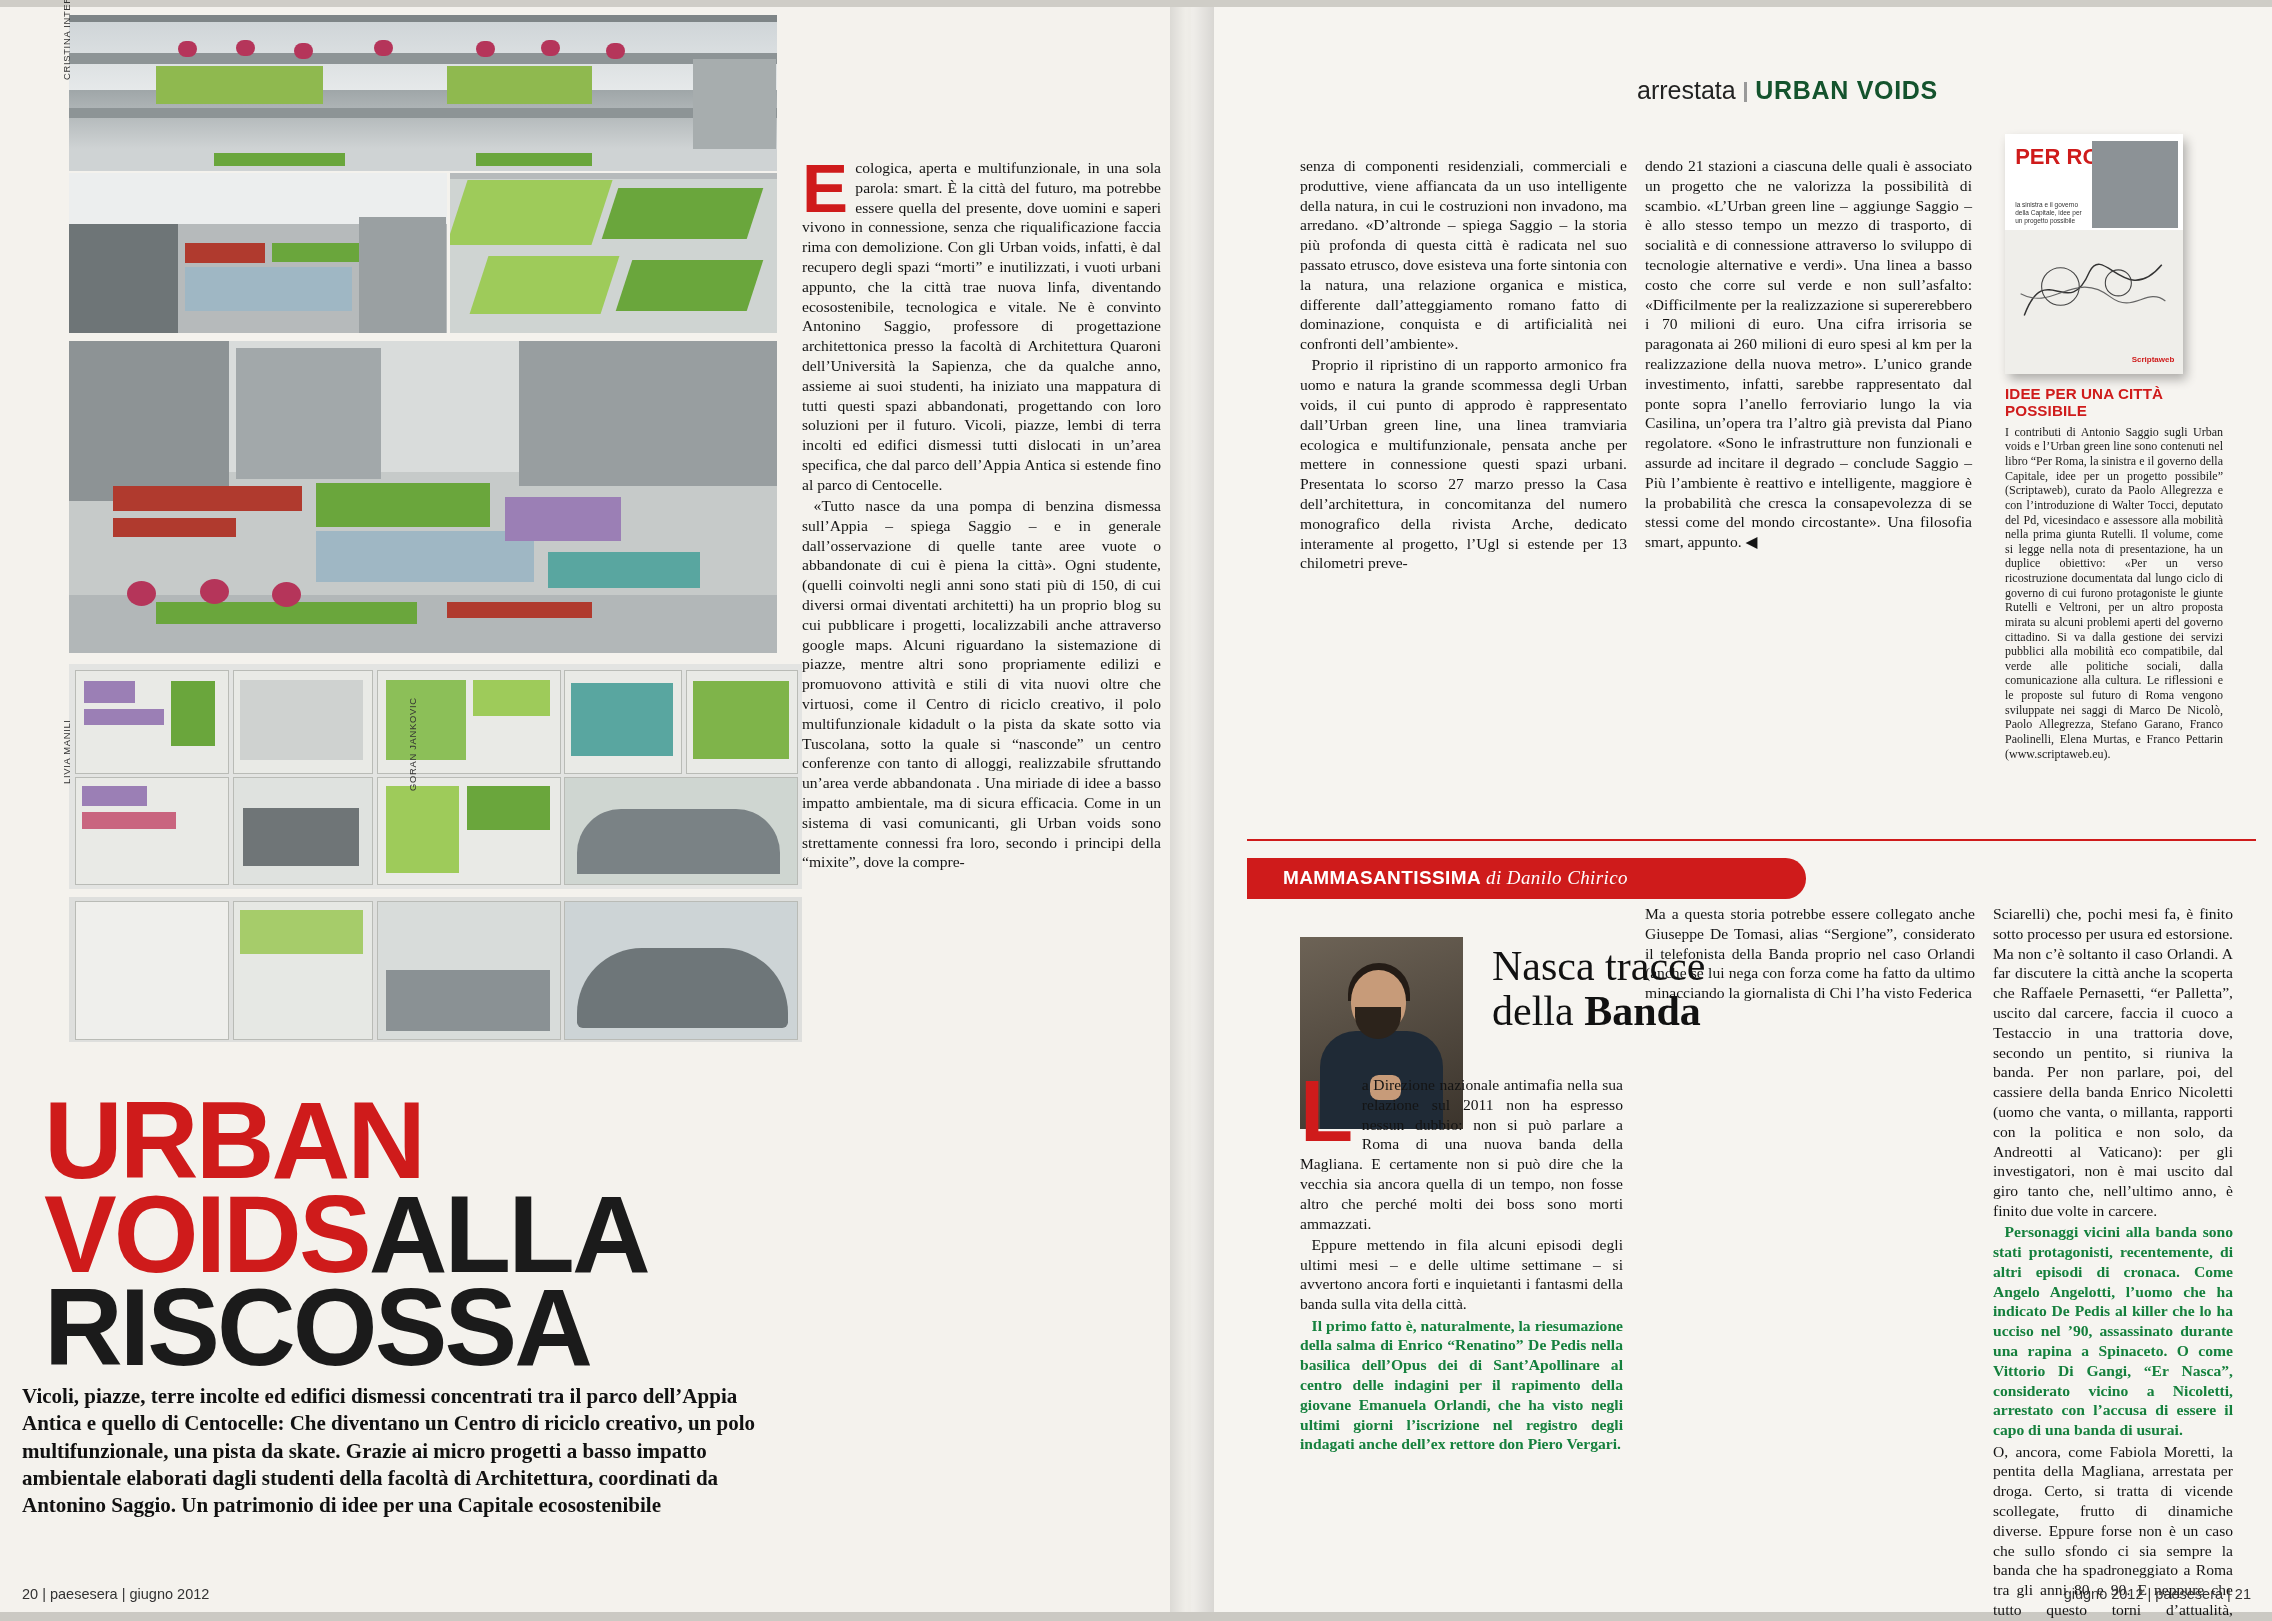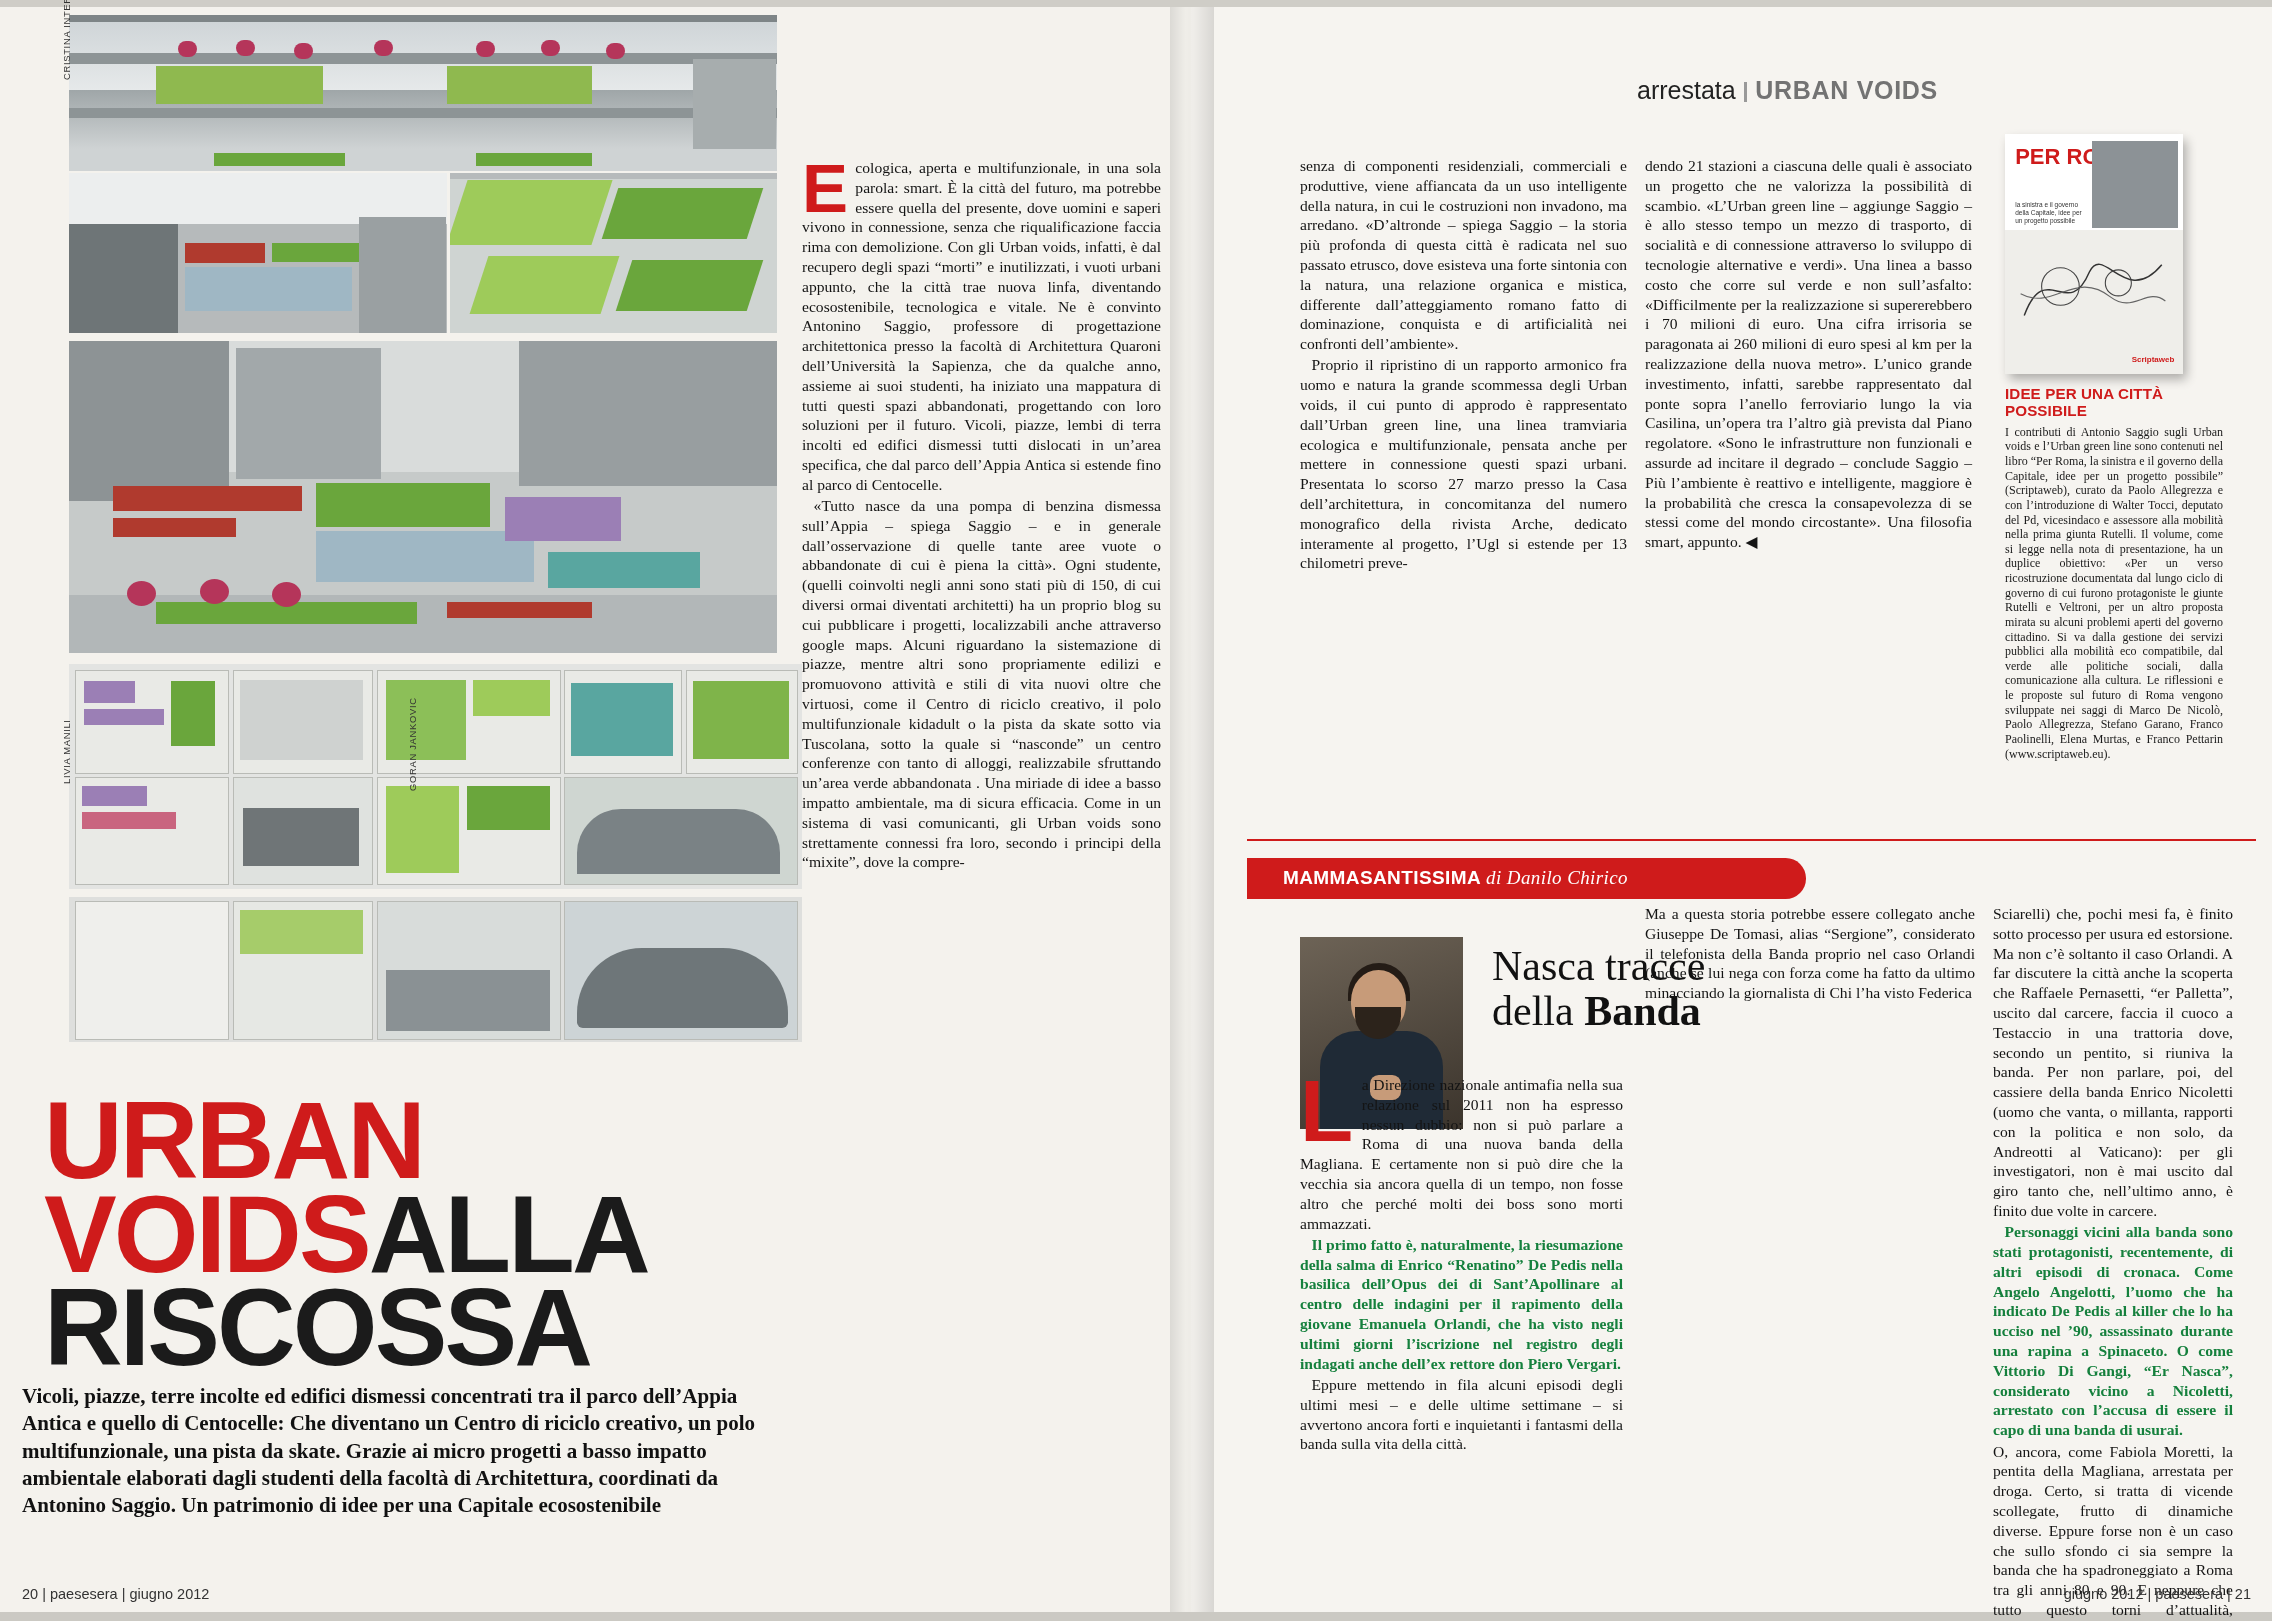--- a/index.html
+++ b/index.html
@@ -72,21 +72,21 @@
   .col p.ind{text-indent:11.6px;}
   .dropcap{float:left;font-family:"Liberation Sans",sans-serif;font-weight:bold;font-size:69px;line-height:0.78;color:#cf1b1b;margin:4.4px 7.3px 0 0;}
   .dropcap-l{float:left;font-family:"Liberation Sans",sans-serif;font-weight:bold;font-size:87px;line-height:0.74;color:#cf1b1b;margin:4.4px 8.7px 0 0;}
 
   .c1{left:802px;top:158px;width:359px;}
   .c2{left:1300px;top:156px;width:327px;}
   .c3{left:1645px;top:156px;width:327px;}
 
   
   .kicker{position:absolute;left:1637px;top:76px;font-family:"Liberation Sans",sans-serif;font-size:25px;color:#222;}
-  .kicker b{color:#737373;letter-spacing:0.7px;}
+  .kicker b{color:#14532d;letter-spacing:0.7px;}
   .kicker .bar{display:inline-block;width:2.2px;height:20.3px;background:#999;margin:0 8.7px -2.9px 8.7px;}
 
   
   .book{position:absolute;left:2005px;top:134px;width:178px;height:240px;background:#f0eeea;box-shadow:4.4px 5.8px 10.2px rgba(0,0,0,.3);}
   .book .top{position:absolute;left:0;top:0;width:100%;height:40%;background:#fff;}
   .book .bot{position:absolute;left:0;bottom:0;width:100%;height:60%;background:#efeeea;}
   .book .ph{left:87px;top:7.3px;width:86px;height:87px;background:#8c9296;}
   .book .ttl{position:absolute;left:10.2px;top:11.6px;font-family:"Liberation Sans",sans-serif;font-weight:bold;font-size:22px;color:#cf1b1b;line-height:1;}
   .book .sub{position:absolute;left:10.2px;top:67px;width:73px;font-family:"Liberation Sans",sans-serif;font-size:6.5px;color:#333;line-height:1.25;}
   .book .scrib{position:absolute;left:11.6px;top:109px;width:152px;height:87px;}
@@ -295,22 +295,22 @@
       <div class="hand"></div>
   </div>
 
   <div class="mshead">
     <div>Nasca tracce</div>
     <div><span>della </span><b>Banda</b></div>
   </div>
 
   <div class="col c4">
     <p><span class="dropcap-l">L</span><span>a Direzione nazionale antimafia nella sua relazione sul 2011 non ha espresso nessun dubbio: non si può parlare a Roma di una nuova banda della Magliana. E certamente non si può dire che la vecchia sia ancora quella di un tempo, non fosse altro che perché molti dei boss sono morti ammazzati.</span></p>
+    <p class="ind">Eppure mettendo in fila alcuni episodi degli ultimi mesi – e delle ultime settimane – si avvertono ancora forti e inquietanti i fantasmi della banda sulla vita della città.</p>
     <p class="ind"><span class="rtext">Il primo fatto è, naturalmente, la riesumazione della salma di Enrico “Renatino” De Pedis nella basilica dell’Opus dei di Sant’Apollinare al centro delle indagini per il rapimento della giovane Emanuela Orlandi, che ha visto negli ultimi giorni l’iscrizione nel registro degli indagati anche dell’ex rettore don Piero Vergari.</span></p>
-    <p class="ind">Eppure mettendo in fila alcuni episodi degli ultimi mesi – e delle ultime settimane – si avvertono ancora forti e inquietanti i fantasmi della banda sulla vita della città.</p>
   </div>
 
   <div class="col c5">
     <p>Ma a questa storia potrebbe essere collegato anche Giuseppe De Tomasi, alias “Sergione”, considerato il telefonista della Banda proprio nel caso Orlandi (anche se lui nega con forza come ha fatto da ultimo minacciando la giornalista di Chi l’ha visto Federica</p>
   </div>
 
   <div class="col c6">
     <p>Sciarelli) che, pochi mesi fa, è finito sotto processo per usura ed estorsione. Ma non c’è soltanto il caso Orlandi. A far discutere la città anche la scoperta che Raffaele Pernasetti, “er Palletta”, uscito dal carcere, faccia il cuoco a Testaccio in una trattoria dove, secondo un pentito, si riuniva la banda. Per non parlare, poi, del cassiere della banda Enrico Nicoletti (uomo che vanta, o millanta, rapporti con la politica e non solo, da Andreotti al Vaticano): per gli investigatori, non è mai uscito dal giro tanto che, nell’ultimo anno, è finito due volte in carcere.</p>
     <p class="ind"><span class="rtext">Personaggi vicini alla banda sono stati protagonisti, recentemente, di altri episodi di cronaca. Come Angelo Angelotti, l’uomo che ha indicato De Pedis al killer che lo ha ucciso nel ’90, assassinato durante una rapina a Spinaceto. O come Vittorio Di Gangi, “Er Nasca”, considerato vicino a Nicoletti, arrestato con l’accusa di essere il capo di una banda di usurai.</span></p>
     <p>O, ancora, come Fabiola Moretti, la pentita della Magliana, arrestata per droga. Certo, si tratta di vicende scollegate, frutto di dinamiche diverse. Eppure forse non è un caso che sullo sfondo ci sia sempre la banda che ha spadroneggiato a Roma tra gli anni 80 e 90. E neppure che tutto questo torni d’attualità, ciclicamente. Come se la città non avesse risolto mai del tutto i suoi conti con il passato. Anche per questo, forse, è bene guardare dritto in faccia le mafie, senza suggestioni e dietrologie. Oggi, prima che sia troppo tardi.</p>

